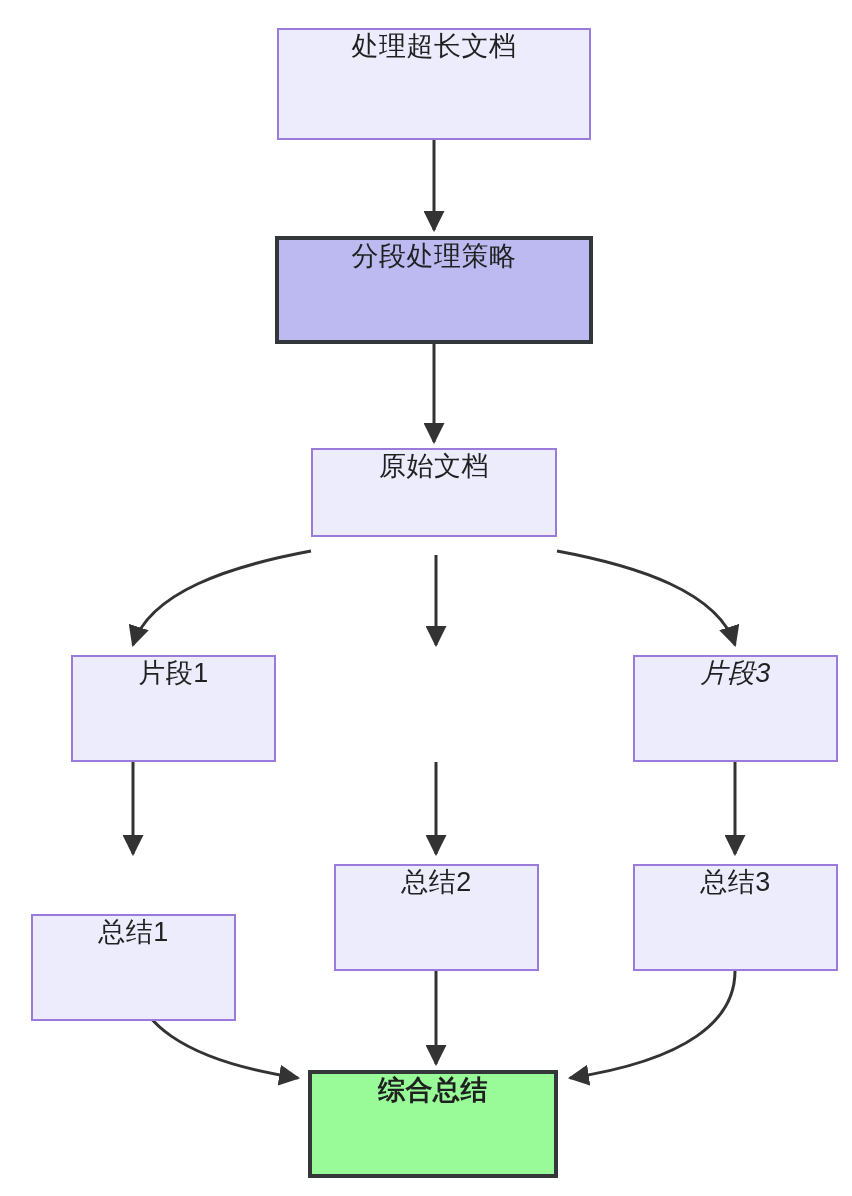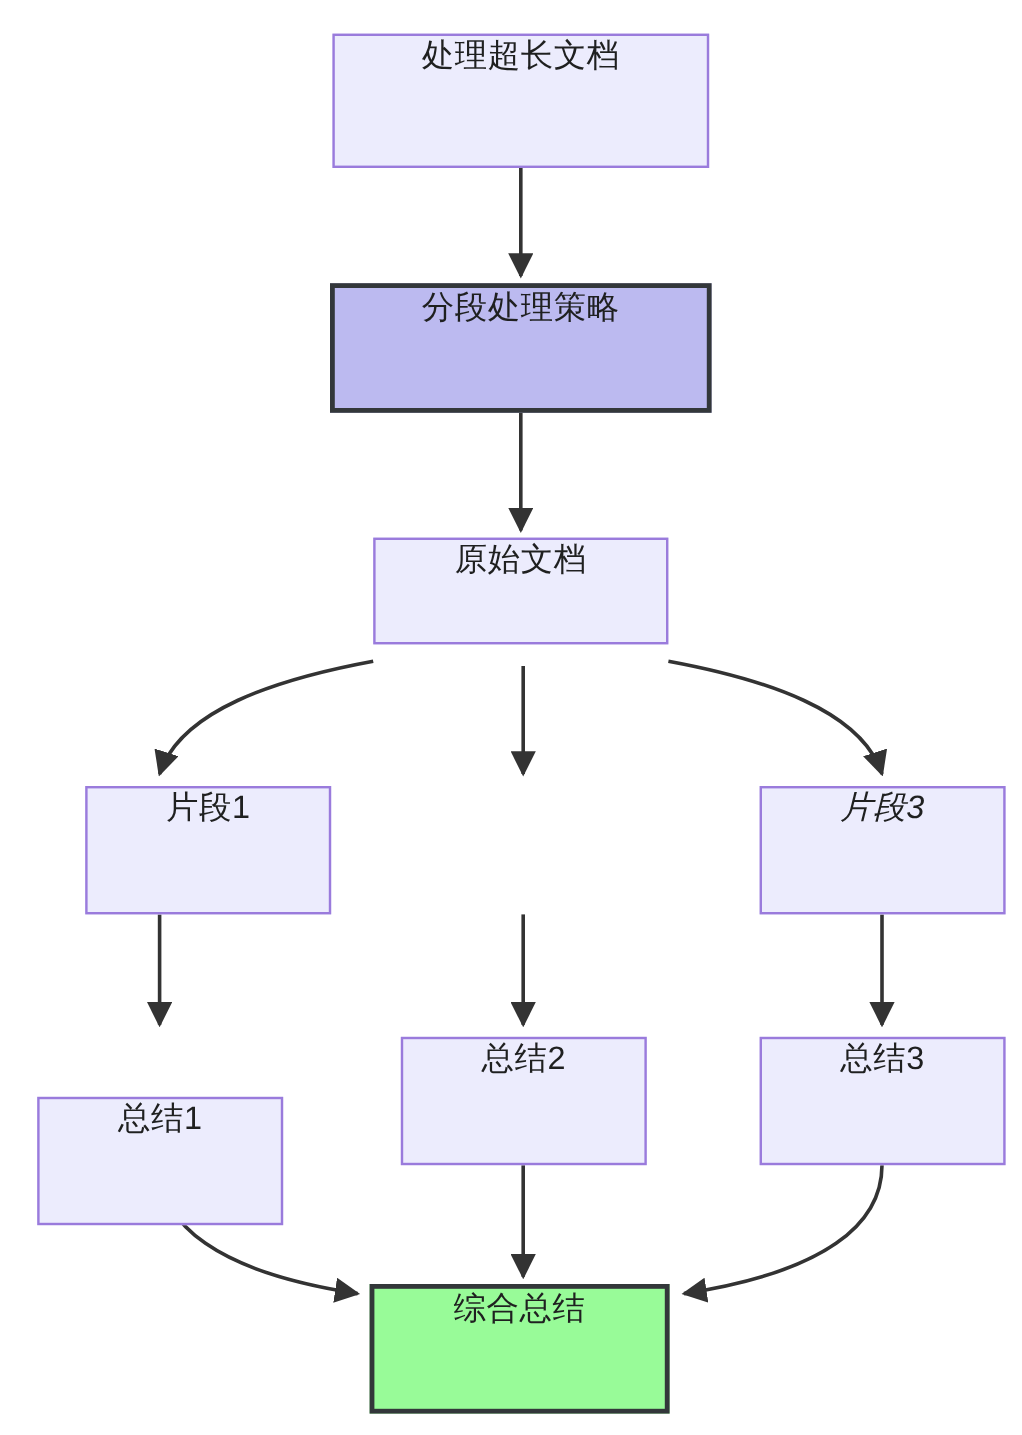--- a/index.html
+++ b/index.html
@@ -51,20 +51,21 @@
   }
   
   .style-strategy {
     background: #bcbaf0;
     border: 4px solid #33373a;
   }
   
   .style-final {
     background: #98fb98;
     border: 4px solid #33373a;
+    font-weight: bold;
   }
 </style>
 </head>
 <body>
 
 <div id="diagram">
 
   <svg class="edges" viewBox="0 0 852 1196" xmlns="http://www.w3.org/2000/svg">
     <defs>
       <marker id="arrow" viewBox="0 0 10 10" refX="9" refY="5" markerWidth="7" markerHeight="7" orient="auto-start-reverse">

